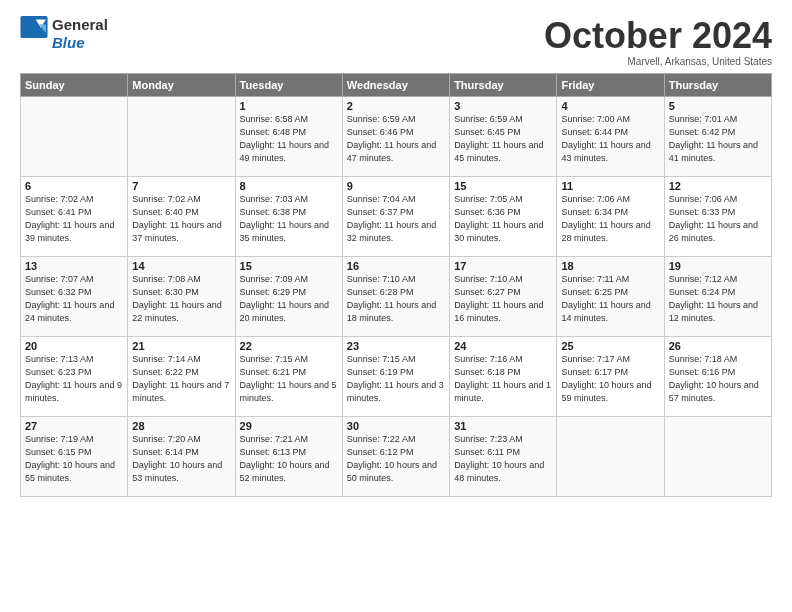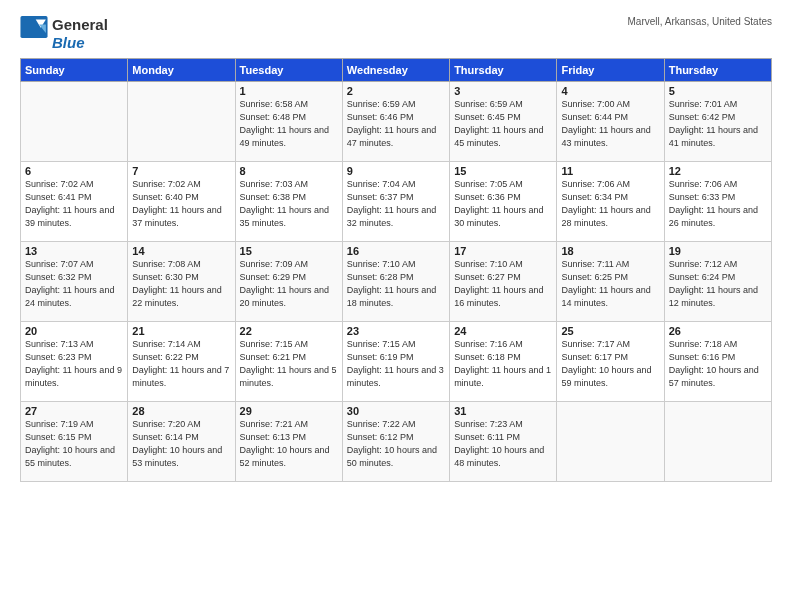--- a/index.html
+++ b/index.html
@@ -41,21 +41,21 @@
     .location-title {
       font-size: 10px;
       color: #555;
     }
     table {
       width: 100%;
       border-collapse: collapse;
       table-layout: fixed;
     }
     thead tr th {
-      background-color: #1d4ed8;
+      background-color: #737373;
       color: #fff;
       font-size: 11px;
       font-weight: bold;
       padding: 5px 4px;
       text-align: left;
       border: 1px solid #aaa;
     }
     tbody tr td {
       border: 1px solid #ccc;
       vertical-align: top;
@@ -90,20 +90,21 @@
         <rect x="0" y="0" width="32" height="26" rx="2" fill="#1a6ab1"></rect>
         <polygon points="18,4 30,4 24,14" fill="#fff"></polygon>
         <polygon points="22,10 30,10 30,20" fill="#6ab0e0"></polygon>
       </svg>
       <div>
         <span style="font-size:15px;font-weight:bold;color:#333;">General</span><br>
         <span style="font-size:15px;font-weight:bold;color:#1a6ab1;font-style:italic;">Blue</span>
       </div>
     </div>
     <div class="title-block">
+      <div class="month-title">October 2024</div>
       <div class="location-title">Marvell, Arkansas, United States</div>
     </div>
   </div>
 
   <table>
     <thead>
       <tr>
         <th>Sunday</th>
         <th>Monday</th>
         <th>Tuesday</th>

